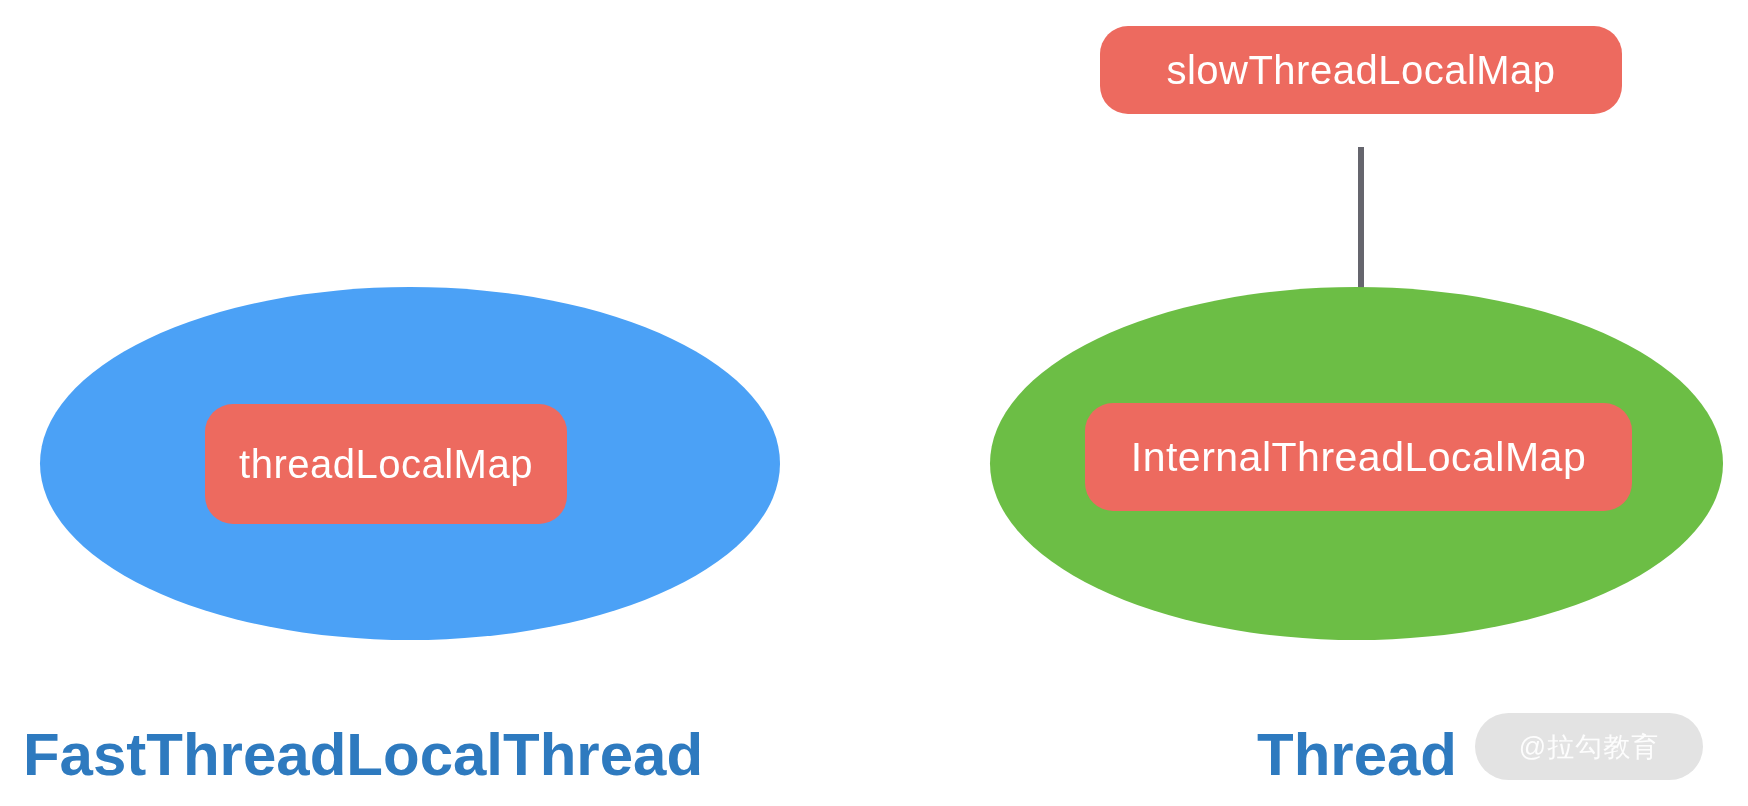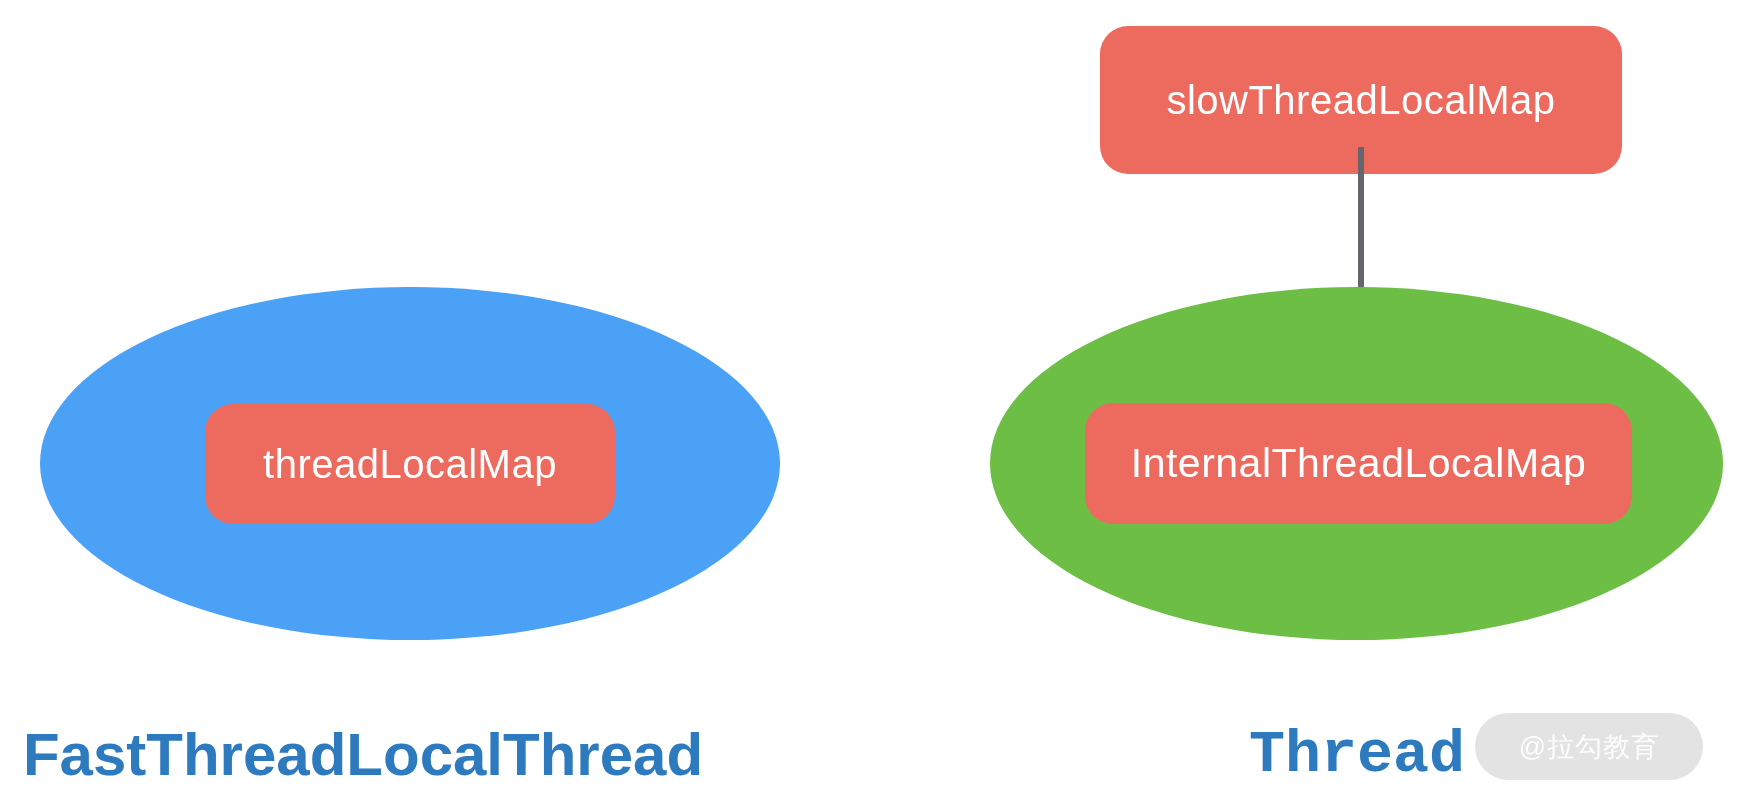--- a/index.html
+++ b/index.html
@@ -41,34 +41,34 @@
     display: flex;
     align-items: center;
     justify-content: center;
     font-size: 40px;
     letter-spacing: 0.5px;
     white-space: nowrap;
   }
   .node-threadlocalmap {
     left: 205px;
     top: 404px;
-    width: 410px;
+    width: 362px;
     height: 120px;
   }
   .node-slow {
     left: 1100px;
     top: 26px;
     width: 522px;
-    height: 148px;
+    height: 88px;
   }
   .node-internal {
     left: 1085px;
     top: 403px;
     width: 547px;
-    height: 121px;
+    height: 108px;
     font-size: 41px;
   }
   .arrow-shaft {
     position: absolute;
     left: 1358px;
     top: 147px;
     width: 6px;
     height: 228px;
     background: var(--arrow);
   }
@@ -86,21 +86,21 @@
     position: absolute;
     top: 722px;
     transform: translateX(-50%);
     color: var(--caption_text);
     font-size: 60px;
     font-weight: 600;
     white-space: nowrap;
     line-height: 1.1;
   }
   .caption-left { left: 363px; }
-  .caption-right { left: 1357px; font-family: Liberation Mono, monospace; }
+  .caption-right { left: 1357px; }
   .watermark {
     position: absolute;
     left: 1475px;
     top: 713px;
     width: 228px;
     height: 67px;
     border-radius: 34px;
     background: var(--watermark_bg);
     color: var(--watermark_text);
     display: flex;

